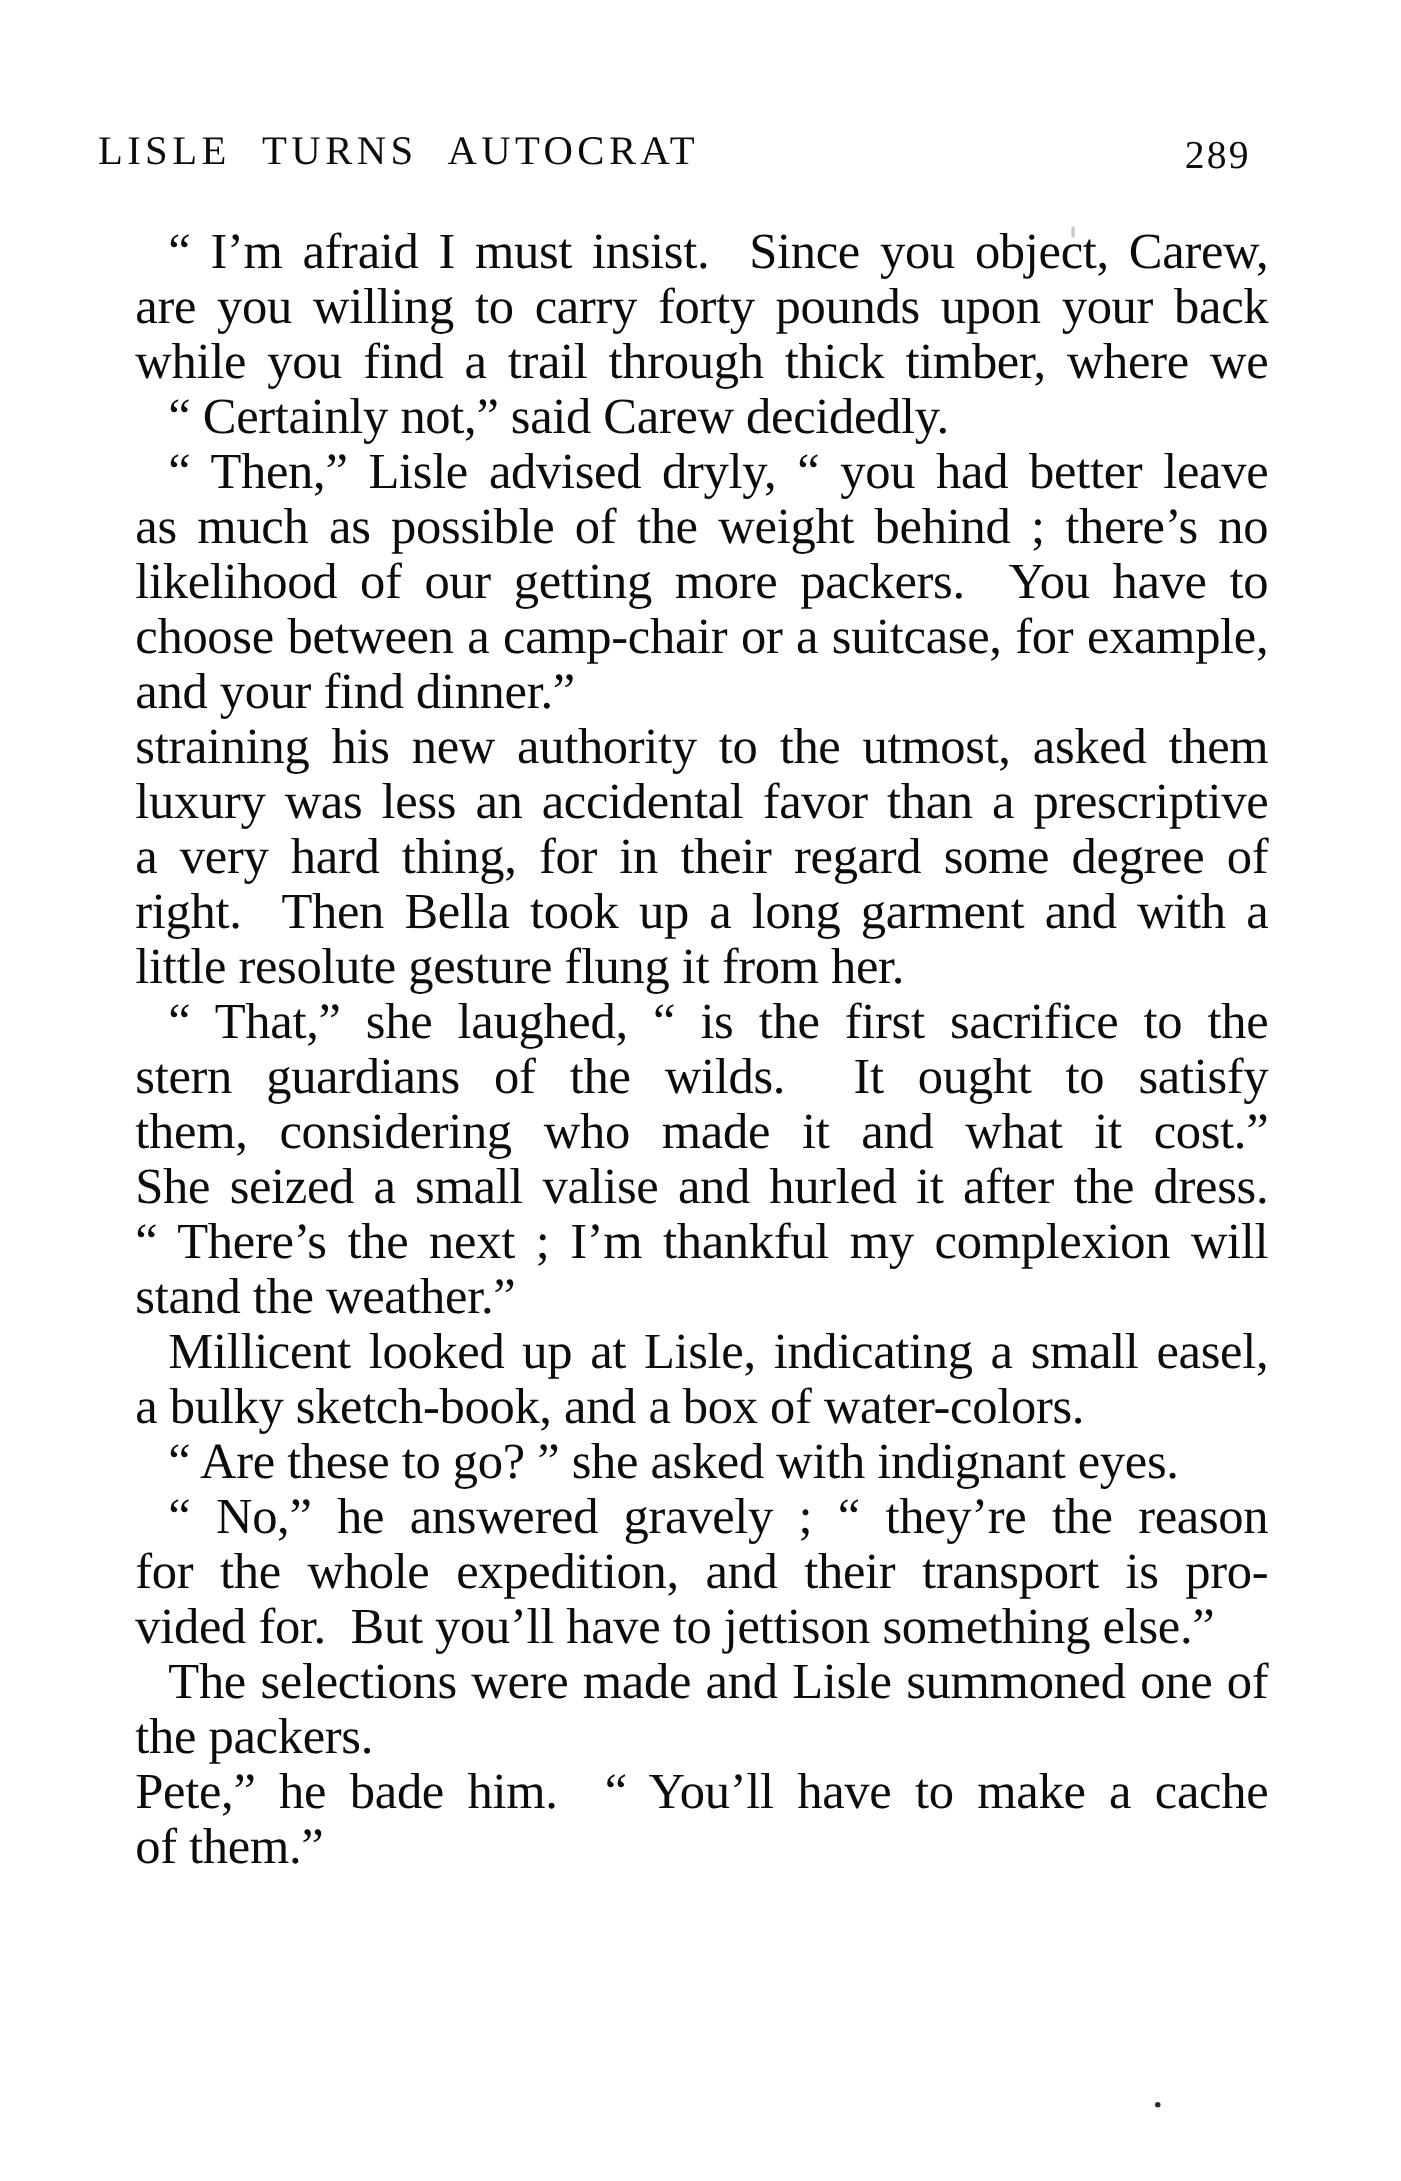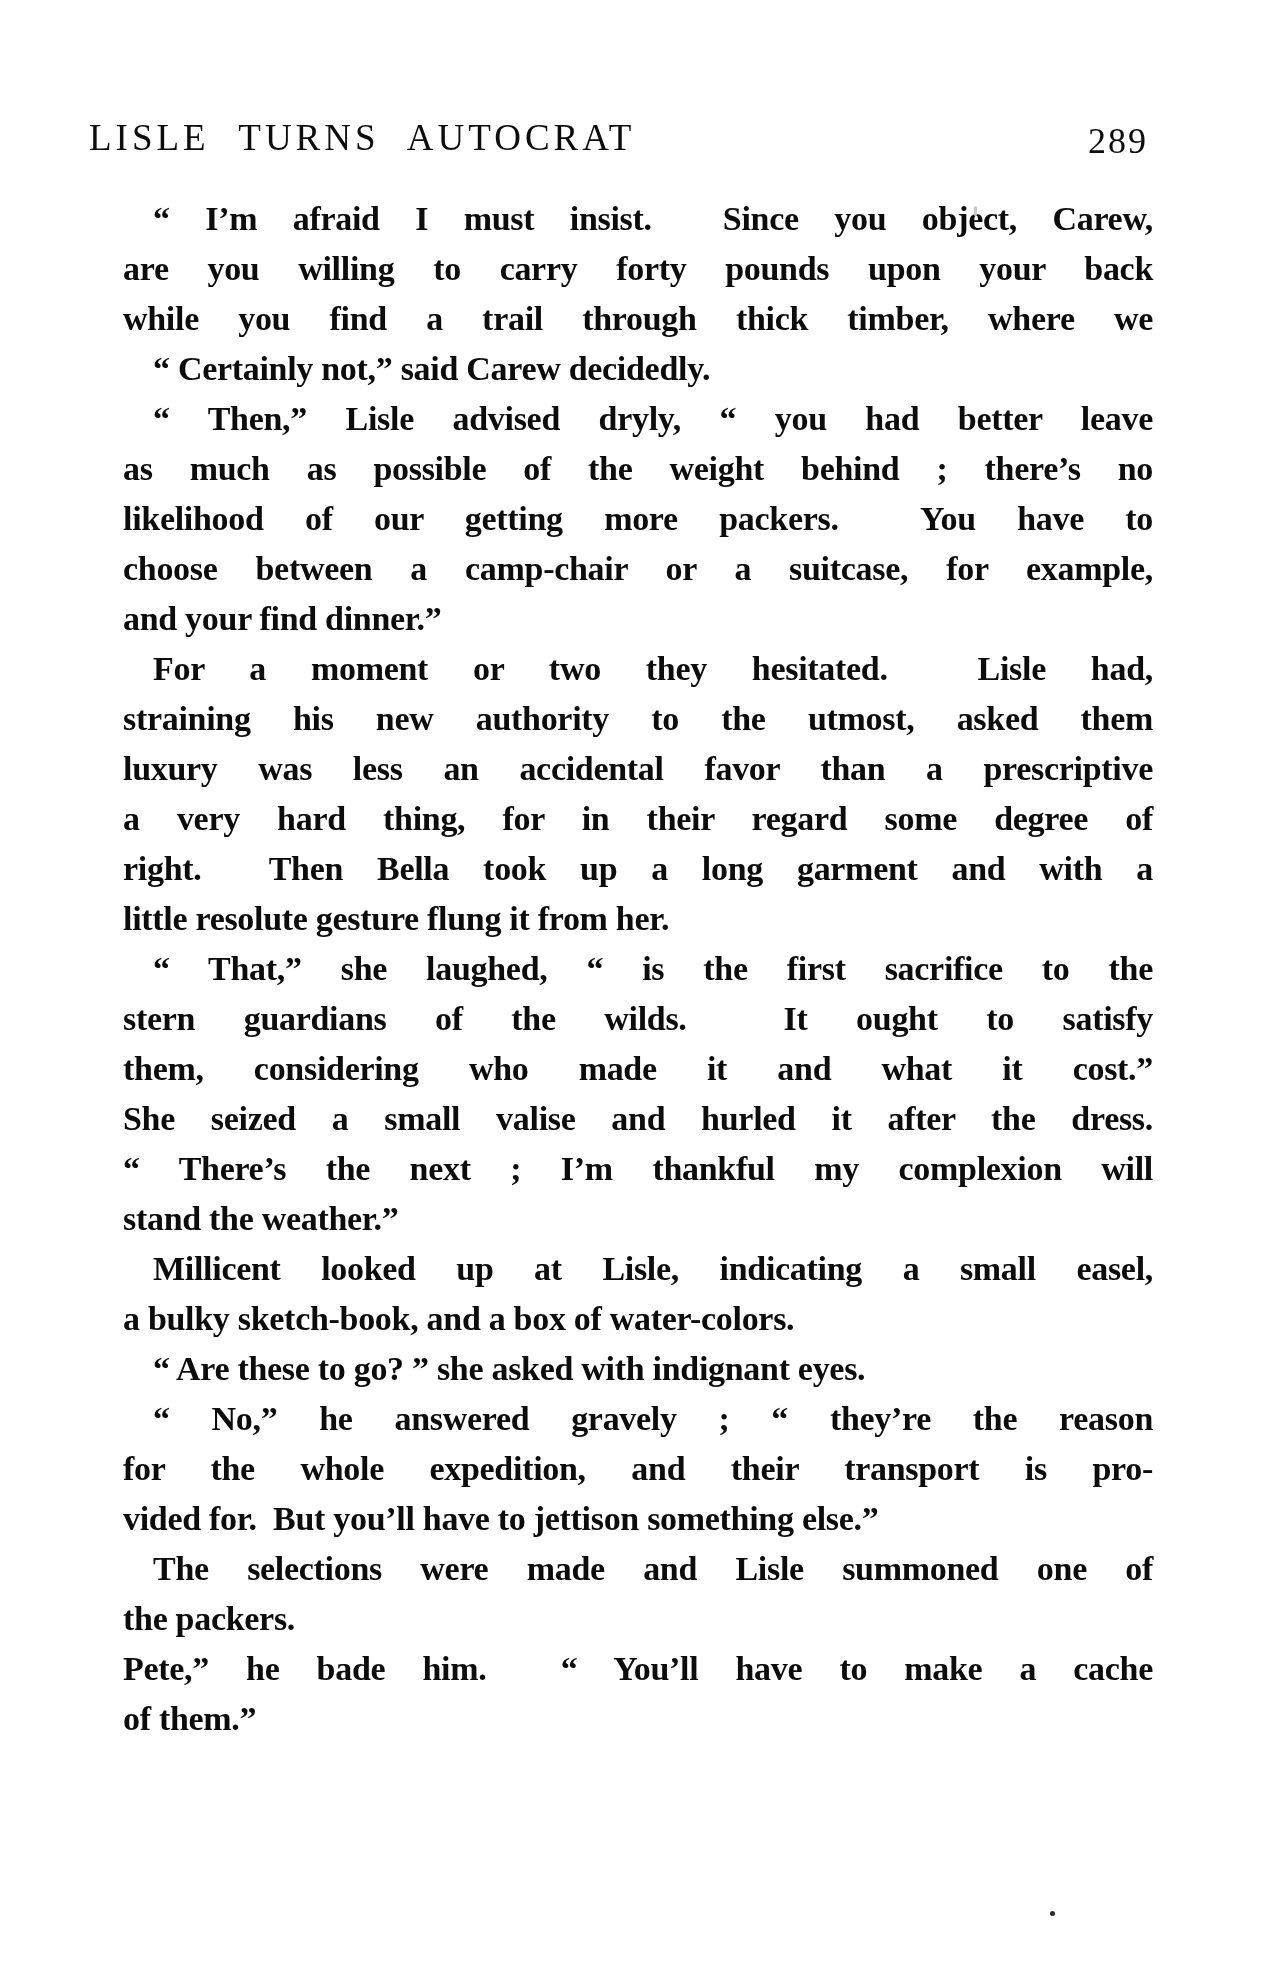--- a/index.html
+++ b/index.html
@@ -30,34 +30,33 @@
     position: relative;
     left: -34px;
     font-size: 37px;
     font-weight: 400;
     letter-spacing: 4px;
     word-spacing: 16px;
     white-space: nowrap;
   }
   .running-header .page-number {
     position: absolute;
-    right: 5px;
+    right: 16px;
     top: 4px;
     font-size: 36px;
     letter-spacing: 2px;
   }
   .text-block {
     position: absolute;
-    top: 194px;
+    top: 204px;
     left: 123px;
     width: 1030px;
-    font-size: 34px;
+    font-size: 46px;
     line-height: 50px;
     letter-spacing: -0.3px;
-    font-weight: bold;
   }
   .paragraph { margin: 0; }
   .line {
     text-align: justify;
     text-align-last: justify;
     white-space: normal;
   }
   .line.last {
     text-align-last: left;
   }
@@ -102,21 +101,20 @@
         <div class="line indent last">“ Certainly not,” said Carew decidedly.</div>
       </div>
       <div class="paragraph">
         <div class="line indent">“ Then,” Lisle advised dryly, “ you had better leave</div>
         <div class="line">as much as possible of the weight behind ; there’s no</div>
         <div class="line">likelihood of our getting more packers.&nbsp; You have to</div>
         <div class="line">choose between a camp-chair or a suitcase, for example,</div>
         <div class="line last">and your find dinner.”</div>
       </div>
       <div class="paragraph">
-        <div class="line indent">For a moment or two they hesitated.&nbsp; Lisle had,</div>
         <div class="line">straining his new authority to the utmost, asked them</div>
         <div class="line">luxury was less an accidental favor than a prescriptive</div>
         <div class="line">a very hard thing, for in their regard some degree of</div>
         <div class="line">right.&nbsp; Then Bella took up a long garment and with a</div>
         <div class="line last">little resolute gesture flung it from her.</div>
       </div>
       <div class="paragraph">
         <div class="line indent">“ That,” she laughed, “ is the first sacrifice to the</div>
         <div class="line">stern guardians of the wilds.&nbsp; It ought to satisfy</div>
         <div class="line">them, considering who made it and what it cost.”</div>

